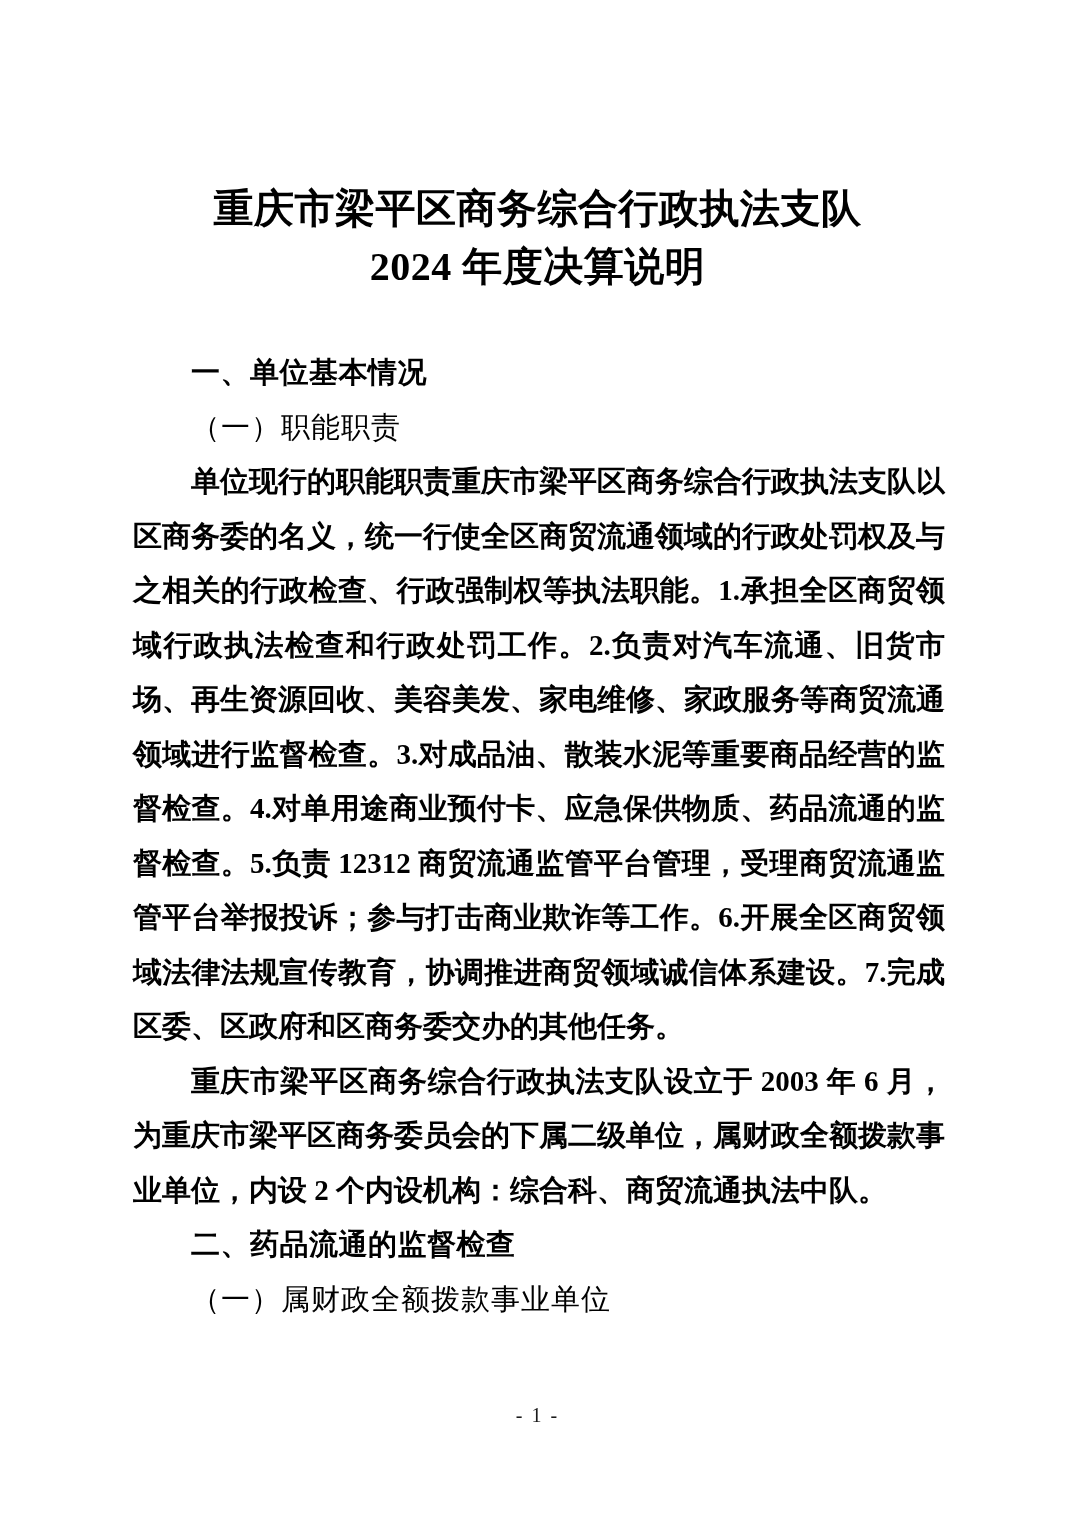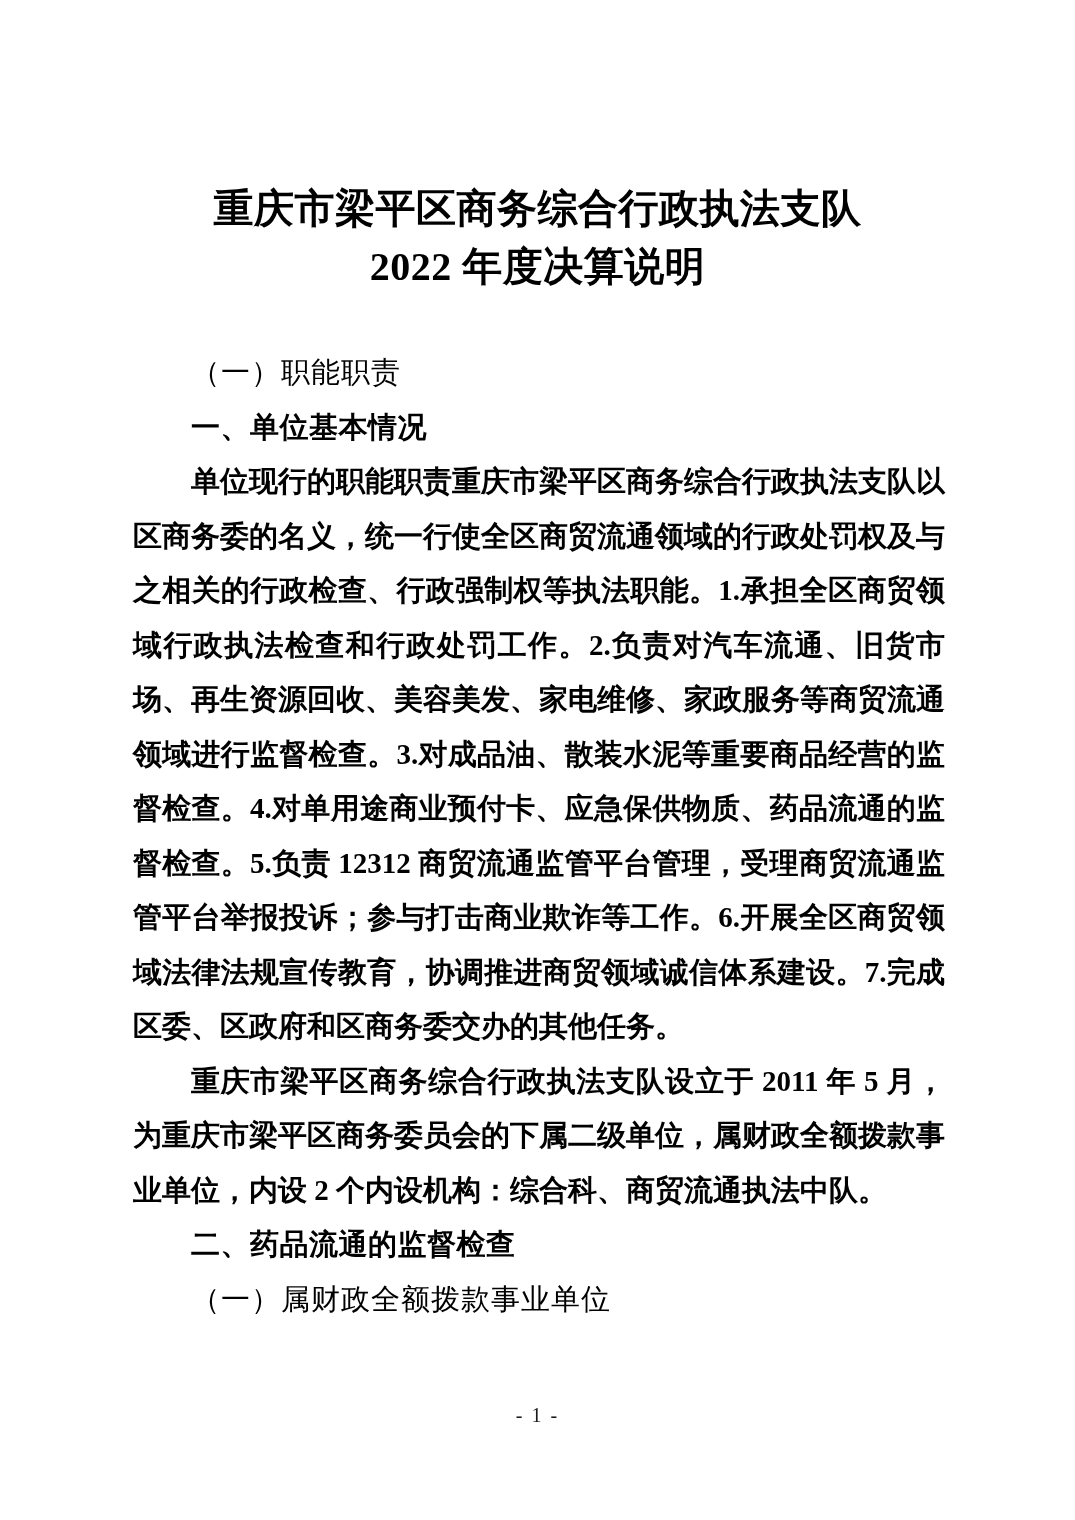--- a/index.html
+++ b/index.html
@@ -73,28 +73,28 @@
     color: #1a1a1a;
   }
 </style>
 </head>
 <body>
 
 <div class="doc-page">
 
   <div class="doc-title">
     <div>重庆市梁平区商务综合行政执法支队</div>
-    <div>2022 年度决算说明</div>
+    <div>2024 年度决算说明</div>
   </div>
 
   <div class="doc-content">
+    <div class="sec heading-bold">一、单位基本情况</div>
     <div class="sec heading-kai">（一）职能职责</div>
-    <div class="sec heading-bold">一、单位基本情况</div>
     <div class="sec paragraph">单位现行的职能职责重庆市梁平区商务综合行政执法支队以区商务委的名义，统一行使全区商贸流通领域的行政处罚权及与之相关的行政检查、行政强制权等执法职能。1.承担全区商贸领域行政执法检查和行政处罚工作。2.负责对汽车流通、旧货市场、再生资源回收、美容美发、家电维修、家政服务等商贸流通领域进行监督检查。3.对成品油、散装水泥等重要商品经营的监督检查。4.对单用途商业预付卡、应急保供物质、药品流通的监督检查。5.负责 12312 商贸流通监管平台管理，受理商贸流通监管平台举报投诉；参与打击商业欺诈等工作。6.开展全区商贸领域法律法规宣传教育，协调推进商贸领域诚信体系建设。7.完成区委、区政府和区商务委交办的其他任务。</div>
-    <div class="sec paragraph">重庆市梁平区商务综合行政执法支队设立于 2011 年 5 月，为重庆市梁平区商务委员会的下属二级单位，属财政全额拨款事业单位，内设 2 个内设机构：综合科、商贸流通执法中队。</div>
+    <div class="sec paragraph">重庆市梁平区商务综合行政执法支队设立于 2003 年 6 月，为重庆市梁平区商务委员会的下属二级单位，属财政全额拨款事业单位，内设 2 个内设机构：综合科、商贸流通执法中队。</div>
     <div class="sec heading-bold">二、药品流通的监督检查</div>
     <div class="sec heading-kai">（一）属财政全额拨款事业单位</div>
   </div>
 
   <div class="doc-footer">
     <span>- 1 -</span>
   </div>
 
 </div>
 

